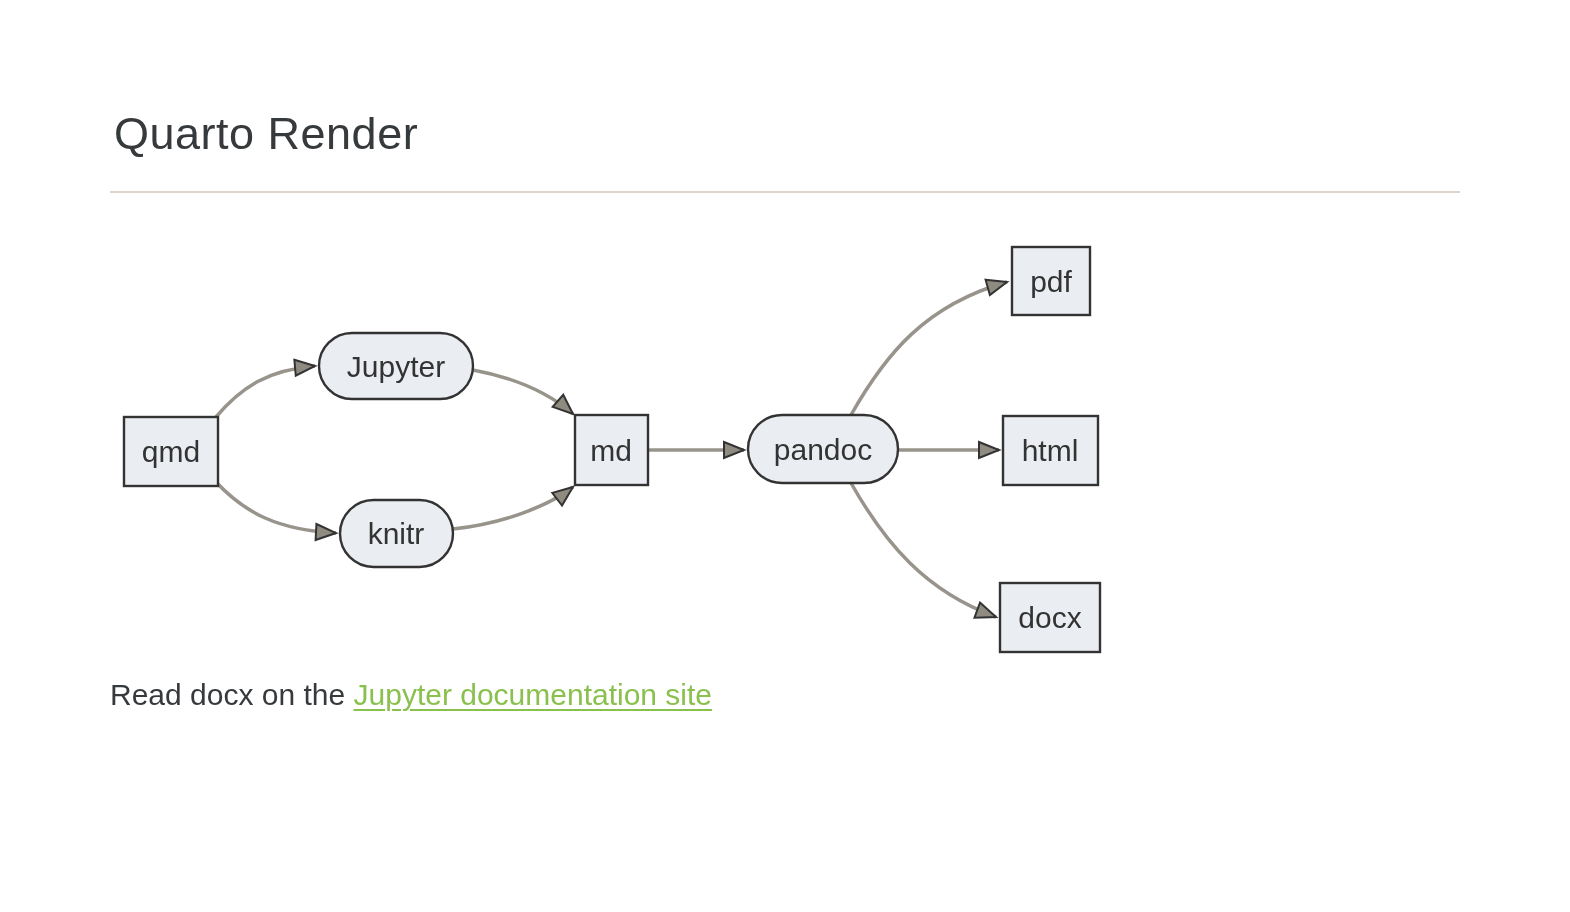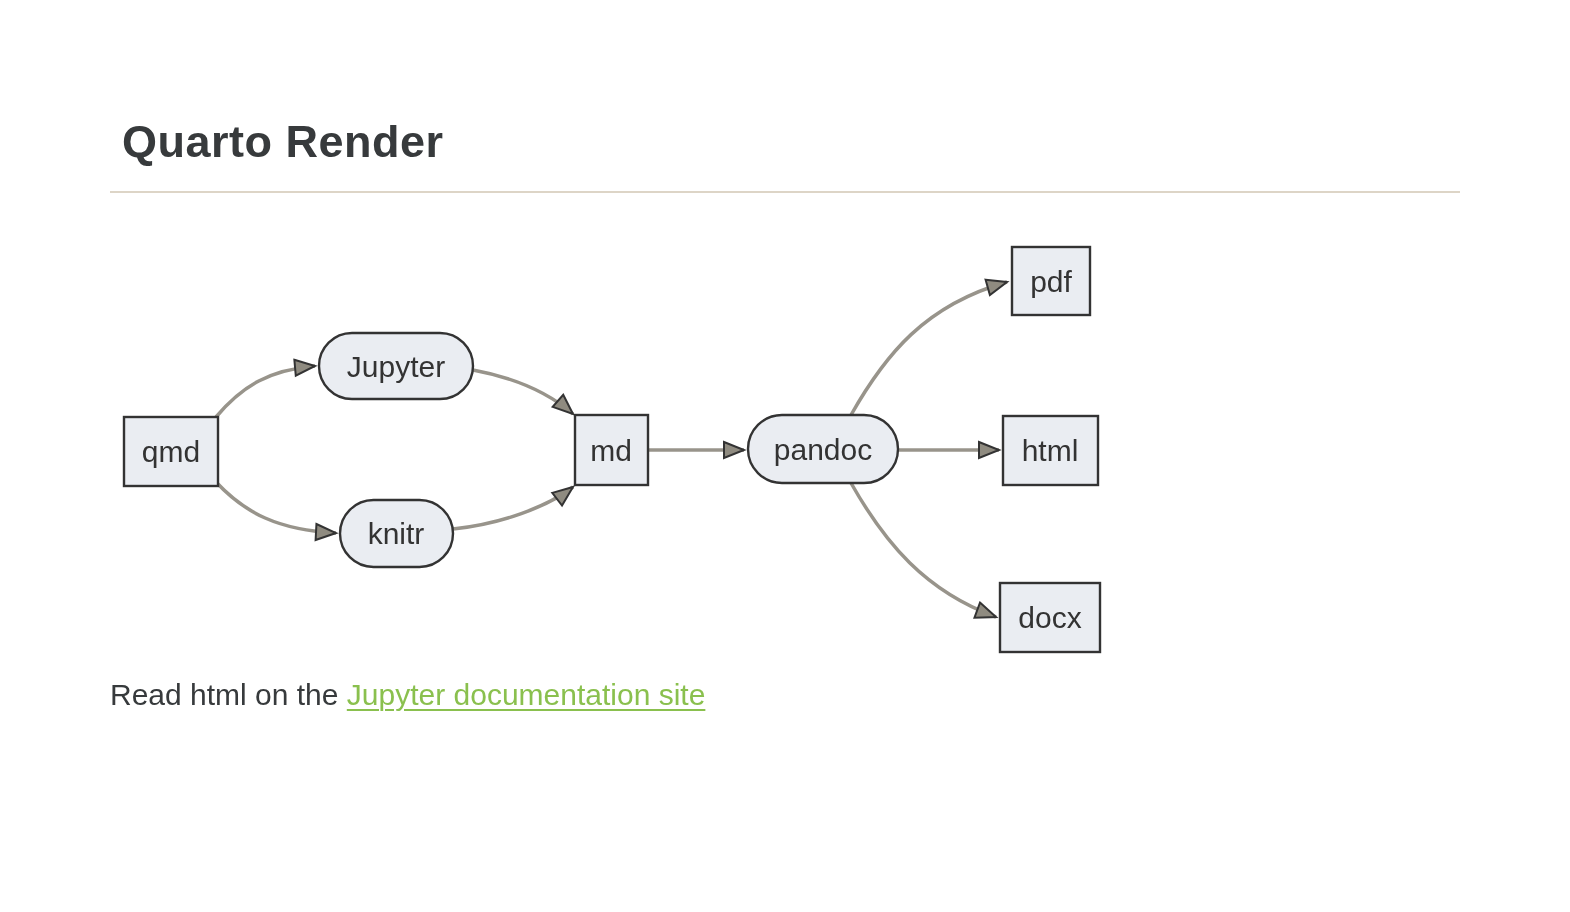--- a/index.html
+++ b/index.html
@@ -12,23 +12,23 @@
     position: relative;
     width: 1570px;
     height: 912px;
     background: #ffffff;
     overflow: hidden;
   }
   .page-title {
     position: absolute;
     left: 110px;
     top: 103px;
-    margin: 12px;
+    margin: 4px;
     font-size: 45px;
-    font-weight: 700;
+    font-weight: 400;
     letter-spacing: 0.5px;
     color: #373a3c;
     line-height: 1.2;
   }
   .title-divider {
     position: absolute;
     left: 110px;
     top: 191px;
     width: 1350px;
     height: 2px;
@@ -131,15 +131,15 @@
       <rect class="node-shape" x="1003" y="186" width="95" height="69"></rect>
       <text class="node-label" x="1050" y="231">html</text>
     </g>
 
     <g>
       <rect class="node-shape" x="1000" y="353" width="100" height="69"></rect>
       <text class="node-label" x="1050" y="398">docx</text>
     </g>
   </svg>
 
-  <p class="read-more"><span>Read html on the </span><a class="doc-link" href="#">Jupyter documentation site</a></p>
+  <p class="read-more"><span>Read docx on the </span><a class="doc-link" href="#">Jupyter documentation site</a></p>
 
 </div>
 
 </body></html>

